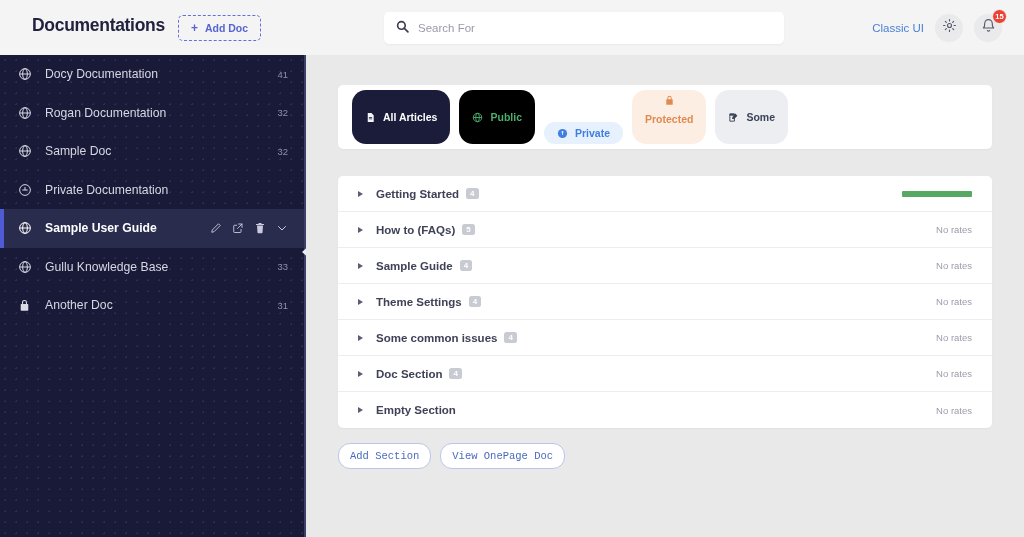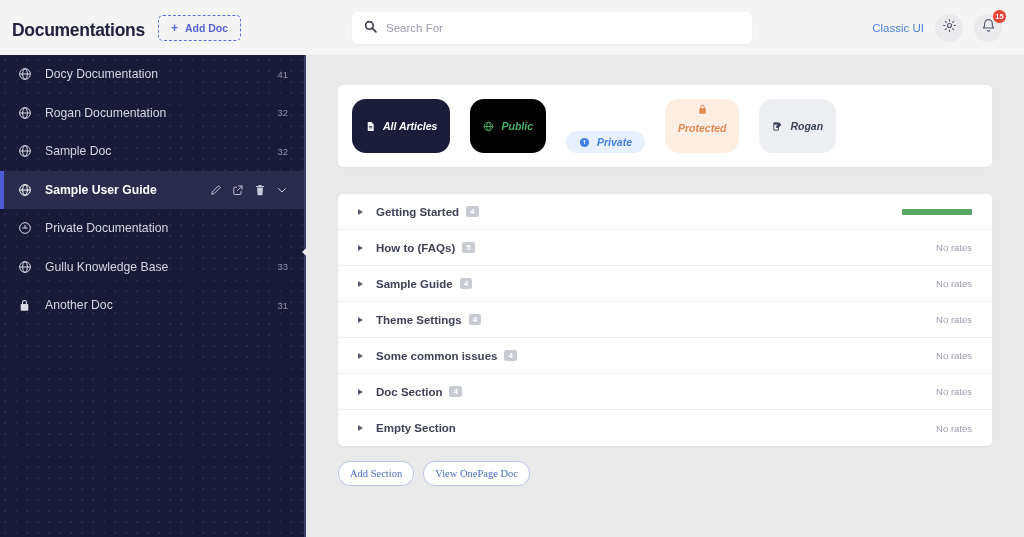--- a/index.html
+++ b/index.html
@@ -10,21 +10,21 @@
     overflow: hidden;
   }
   .app { position: relative; width: 1024px; height: 537px; }
 
   
   .topbar {
     position: absolute; top: 0; left: 0; width: 1024px; height: 55px;
     background: #f4f4f5; display: flex; align-items: center;
     z-index: 5;
   }
-  .brand-area { width: 306px; display: flex; align-items: flex-end; padding-left: 12px; gap: 13px; }
+  .brand-area { width: 306px; display: flex; align-items: flex-start; gap: 13px; margin-left: 32px; }
   .brand-title { font-size: 17.5px; font-weight: bold; color: #22223f; letter-spacing: -0.3px; }
   .add-doc-btn {
     display: flex; align-items: center; gap: 7px;
     border: 1px dashed #6070e0; border-radius: 5px;
     background: transparent; color: #5664d2;
     font-size: 10.5px; font-weight: bold;
     padding: 6px 12px; cursor: pointer;
     font-family: "Liberation Sans", sans-serif;
   }
   .add-doc-plus { font-size: 12px; font-weight: bold; line-height: 1; }
@@ -82,21 +82,21 @@
     position: absolute; right: -7px; top: 189px;
     width: 0; height: 0;
     border-top: 8px solid transparent; border-bottom: 8px solid transparent;
     border-right: 9px solid #eceef2;
     cursor: pointer;
   }
 
   
   .main { position: absolute; top: 55px; left: 306px; width: 718px; height: 482px; background: #e9e9e9; }
   .card { background: #fff; border-radius: 5px; margin: 0 32px; box-shadow: 0 1px 2px rgba(0,0,0,0.04); }
-  .filter-card { margin-top: 30px; padding: 14px 14px; display: flex; gap: 20px; font-style: italic; }
+  .filter-card { margin-top: 30px; padding: 5px 14px; display: flex; gap: 9px; }
   .chip {
     display: flex; align-items: center; gap: 7px;
     border-radius: 14px; padding: 5px 13px; font-size: 10.5px; font-weight: bold;
     cursor: pointer; white-space: nowrap;
   }
   .chip.all { background: #1b1c3a; color: #fff; }
   .chip.public { background: #000000; color: #4caf6d; }
   .chip.private { background: #e7f0fd; color: #3f7fe0; margin-top: 32px; }
   .chip.protected { background: #fdeee4; color: #e08a50; flex-direction: column; }
   .chip.draft { background: #eceef1; color: #3c4257; }
@@ -115,21 +115,21 @@
     border-radius: 2.5px; padding: 1.5px 4px; line-height: 1;
   }
   .sec-right { margin-left: auto; display: flex; align-items: center; }
   .no-rates { font-size: 9.5px; color: #9a9cab; }
   .rate-bar { width: 70px; height: 6px; background: #57a863; border-radius: 1px; }
 
   .btn-row { margin: 15px 0 0 32px; display: flex; gap: 9px; }
   .outline-btn {
     background: #fff; border: 1px solid #b9c6e8; border-radius: 12px;
     color: #4a6bbd; font-size: 10.5px; padding: 6px 11px; cursor: pointer;
-    font-family: Liberation Serif, serif;
+    font-family: Liberation Mono, monospace;
   }
 </style>
 </head>
 <body>
 
 <div class="app">
 
   <div class="topbar">
     <div class="brand-area">
       <div class="brand-title">Documentations</div>
@@ -203,20 +203,32 @@
         <svg width="14" height="14" viewBox="0 0 24 24" fill="none" stroke="#d9dae6" stroke-width="1.7">
           <circle cx="12" cy="12" r="9.2"></circle>
             <ellipse cx="12" cy="12" rx="4" ry="9.2"></ellipse>
             <line x1="2.8" y1="12" x2="21.2" y2="12"></line>
         </svg>
       </span>
       <span class="side-label">Sample Doc</span>
       <span class="side-count">32</span>
     </div>
 
+    <div class="side-item">
+      <span class="side-icon">
+        <svg width="14" height="14" viewBox="0 0 24 24" fill="none" stroke="#d9dae6" stroke-width="1.7">
+          <circle cx="12" cy="12" r="9.2"></circle>
+            <path d="M8 12h8" stroke-linecap="round"></path>
+            <path d="M12 7.5v4" stroke-linecap="round"></path>
+        </svg>
+      </span>
+      <span class="side-label">Private Documentation</span>
+
+    </div>
+
     <div class="side-item active">
       <span class="side-icon">
         <svg width="14" height="14" viewBox="0 0 24 24" fill="none" stroke="#ffffff" stroke-width="1.7">
           <circle cx="12" cy="12" r="9.2"></circle>
             <ellipse cx="12" cy="12" rx="4" ry="9.2"></ellipse>
             <line x1="2.8" y1="12" x2="21.2" y2="12"></line>
         </svg>
       </span>
       <span class="side-label">Sample User Guide</span>
       <span class="side-actions">
@@ -235,32 +247,20 @@
           <svg width="12" height="12" viewBox="0 0 24 24" fill="#c9cade">
             <path d="M9 2h6v2h5v2H4V4h5V2zM6 7h12l-1 14a1.5 1.5 0 01-1.5 1.4H8.5A1.5 1.5 0 017 21L6 7z"></path>
           </svg>
         </span>
         <span class="side-action">
           <svg width="12" height="12" viewBox="0 0 24 24" fill="none" stroke="#c9cade" stroke-width="2">
             <path d="M5 9l7 7 7-7" stroke-linecap="round" stroke-linejoin="round"></path>
           </svg>
         </span>
       </span>
-    </div>
-
-    <div class="side-item">
-      <span class="side-icon">
-        <svg width="14" height="14" viewBox="0 0 24 24" fill="none" stroke="#d9dae6" stroke-width="1.7">
-          <circle cx="12" cy="12" r="9.2"></circle>
-            <path d="M8 12h8" stroke-linecap="round"></path>
-            <path d="M12 7.5v4" stroke-linecap="round"></path>
-        </svg>
-      </span>
-      <span class="side-label">Private Documentation</span>
-
     </div>
 
     <div class="side-item">
       <span class="side-icon">
         <svg width="14" height="14" viewBox="0 0 24 24" fill="none" stroke="#d9dae6" stroke-width="1.7">
           <circle cx="12" cy="12" r="9.2"></circle>
             <ellipse cx="12" cy="12" rx="4" ry="9.2"></ellipse>
             <line x1="2.8" y1="12" x2="21.2" y2="12"></line>
         </svg>
       </span>
@@ -325,21 +325,21 @@
       </div>
 
       <div class="chip draft">
         <span class="chip-ico">
           <svg width="11" height="11" viewBox="0 0 24 24" fill="none" stroke="#3c4257" stroke-width="2">
             <path d="M4 4h9v4H4z" fill="#3c4257" stroke="none"></path>
             <path d="M4 4h10v16H4z" stroke-linejoin="round"></path>
             <path d="M16 3.5l4.5 4.5-7 7-4.5.5.5-4.5z" fill="#3c4257" stroke="none"></path>
           </svg>
         </span>
-        <span>Rogan</span>
+        <span>Some</span>
       </div>
     </div>
 
     <div class="card sections-card">
 
       <div class="sec-row">
         <span class="caret"></span>
         <span class="sec-name">Getting Started</span>
         <span class="sec-badge">4</span>
         <span class="sec-right">

